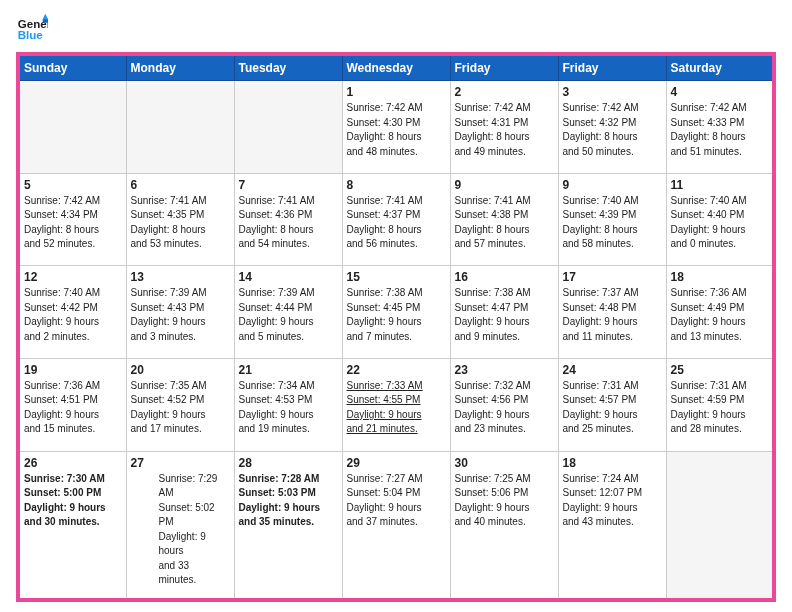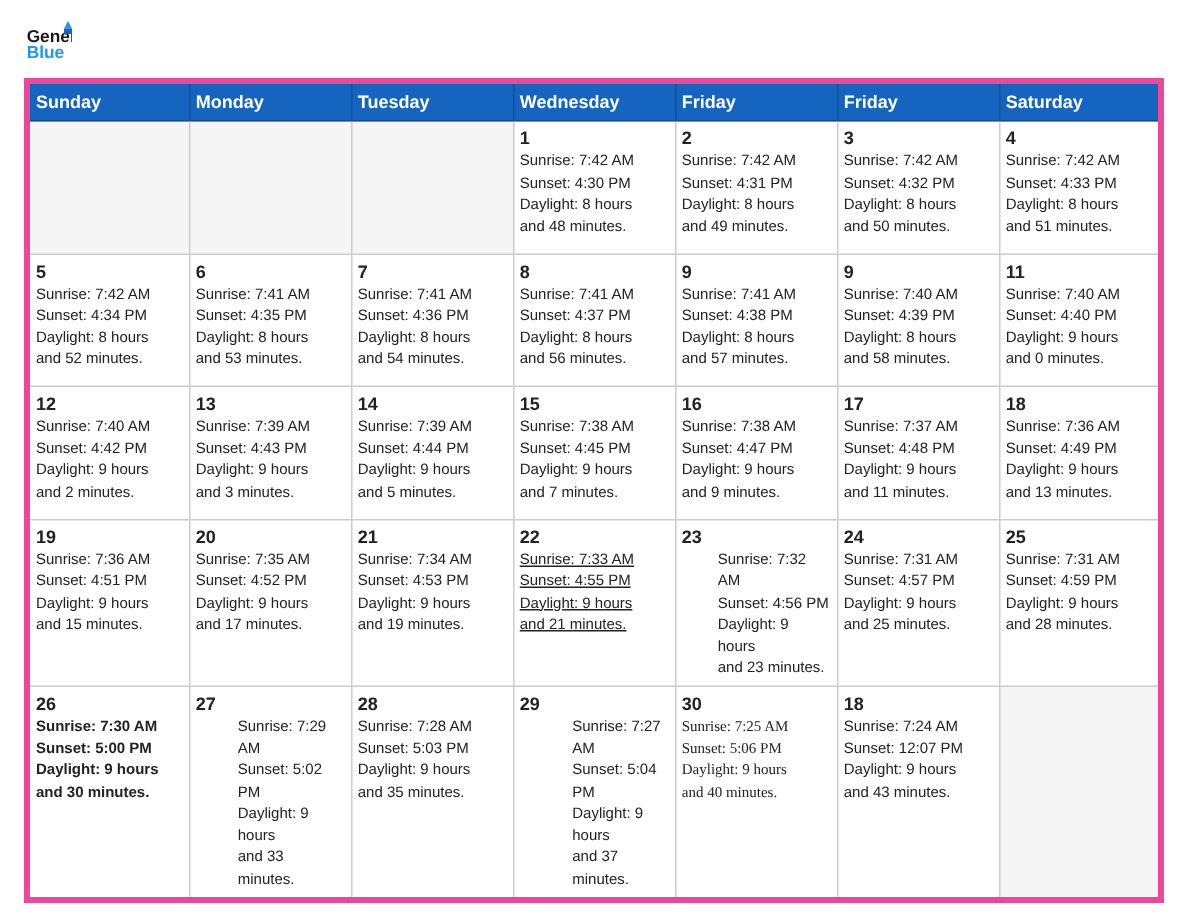--- a/index.html
+++ b/index.html
@@ -283,21 +283,21 @@
           </td>
           <td>
             <span class="day-num">22</span>
             <div class="day-info" style="white-space: pre-line; text-decoration: underline;">Sunrise: 7:33 AM
 Sunset: 4:55 PM
 Daylight: 9 hours
 and 21 minutes.</div>
           </td>
           <td>
             <span class="day-num">23</span>
-            <div class="day-info" style="white-space: pre-line; margin-left: 24px;">Sunrise: 7:32 AM
+            <div class="day-info" style="white-space: pre-line;">Sunrise: 7:32 AM
 Sunset: 4:56 PM
 Daylight: 9 hours
 and 23 minutes.</div>
           </td>
           <td>
             <span class="day-num">24</span>
             <div class="day-info" style="white-space: pre-line;">Sunrise: 7:31 AM
 Sunset: 4:57 PM
 Daylight: 9 hours
 and 25 minutes.</div>
@@ -320,35 +320,35 @@
           </td>
           <td>
             <span class="day-num">27</span>
             <div class="day-info" style="white-space: pre-line; margin-left: 28px;">Sunrise: 7:29 AM
 Sunset: 5:02 PM
 Daylight: 9 hours
 and 33 minutes.</div>
           </td>
           <td>
             <span class="day-num">28</span>
-            <div class="day-info" style="white-space: pre-line;">Sunrise: 7:28 AM
+            <div class="day-info" style="white-space: pre-line; font-weight: bold;">Sunrise: 7:28 AM
 Sunset: 5:03 PM
 Daylight: 9 hours
 and 35 minutes.</div>
           </td>
           <td>
             <span class="day-num">29</span>
-            <div class="day-info" style="white-space: pre-line; margin-left: 35px;">Sunrise: 7:27 AM
+            <div class="day-info" style="white-space: pre-line;">Sunrise: 7:27 AM
 Sunset: 5:04 PM
 Daylight: 9 hours
 and 37 minutes.</div>
           </td>
           <td>
             <span class="day-num">30</span>
-            <div class="day-info" style="white-space: pre-line; font-family: Liberation Serif, serif;">Sunrise: 7:25 AM
+            <div class="day-info" style="white-space: pre-line;">Sunrise: 7:25 AM
 Sunset: 5:06 PM
 Daylight: 9 hours
 and 40 minutes.</div>
           </td>
           <td>
             <span class="day-num">18</span>
             <div class="day-info" style="white-space: pre-line;">Sunrise: 7:24 AM
 Sunset: 12:07 PM
 Daylight: 9 hours
 and 43 minutes.</div>

